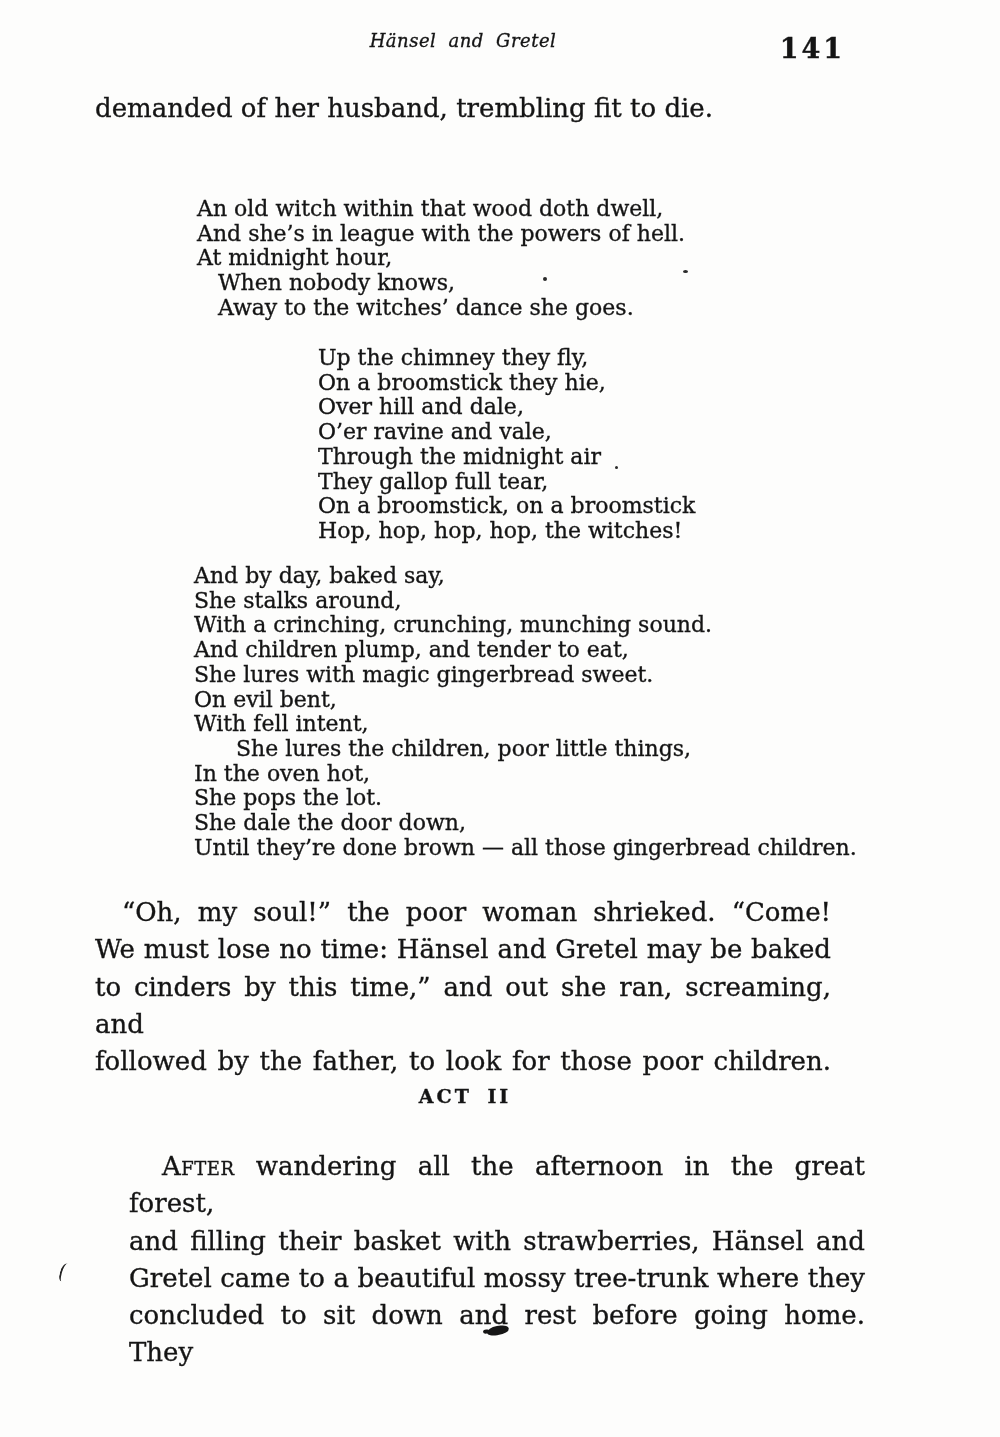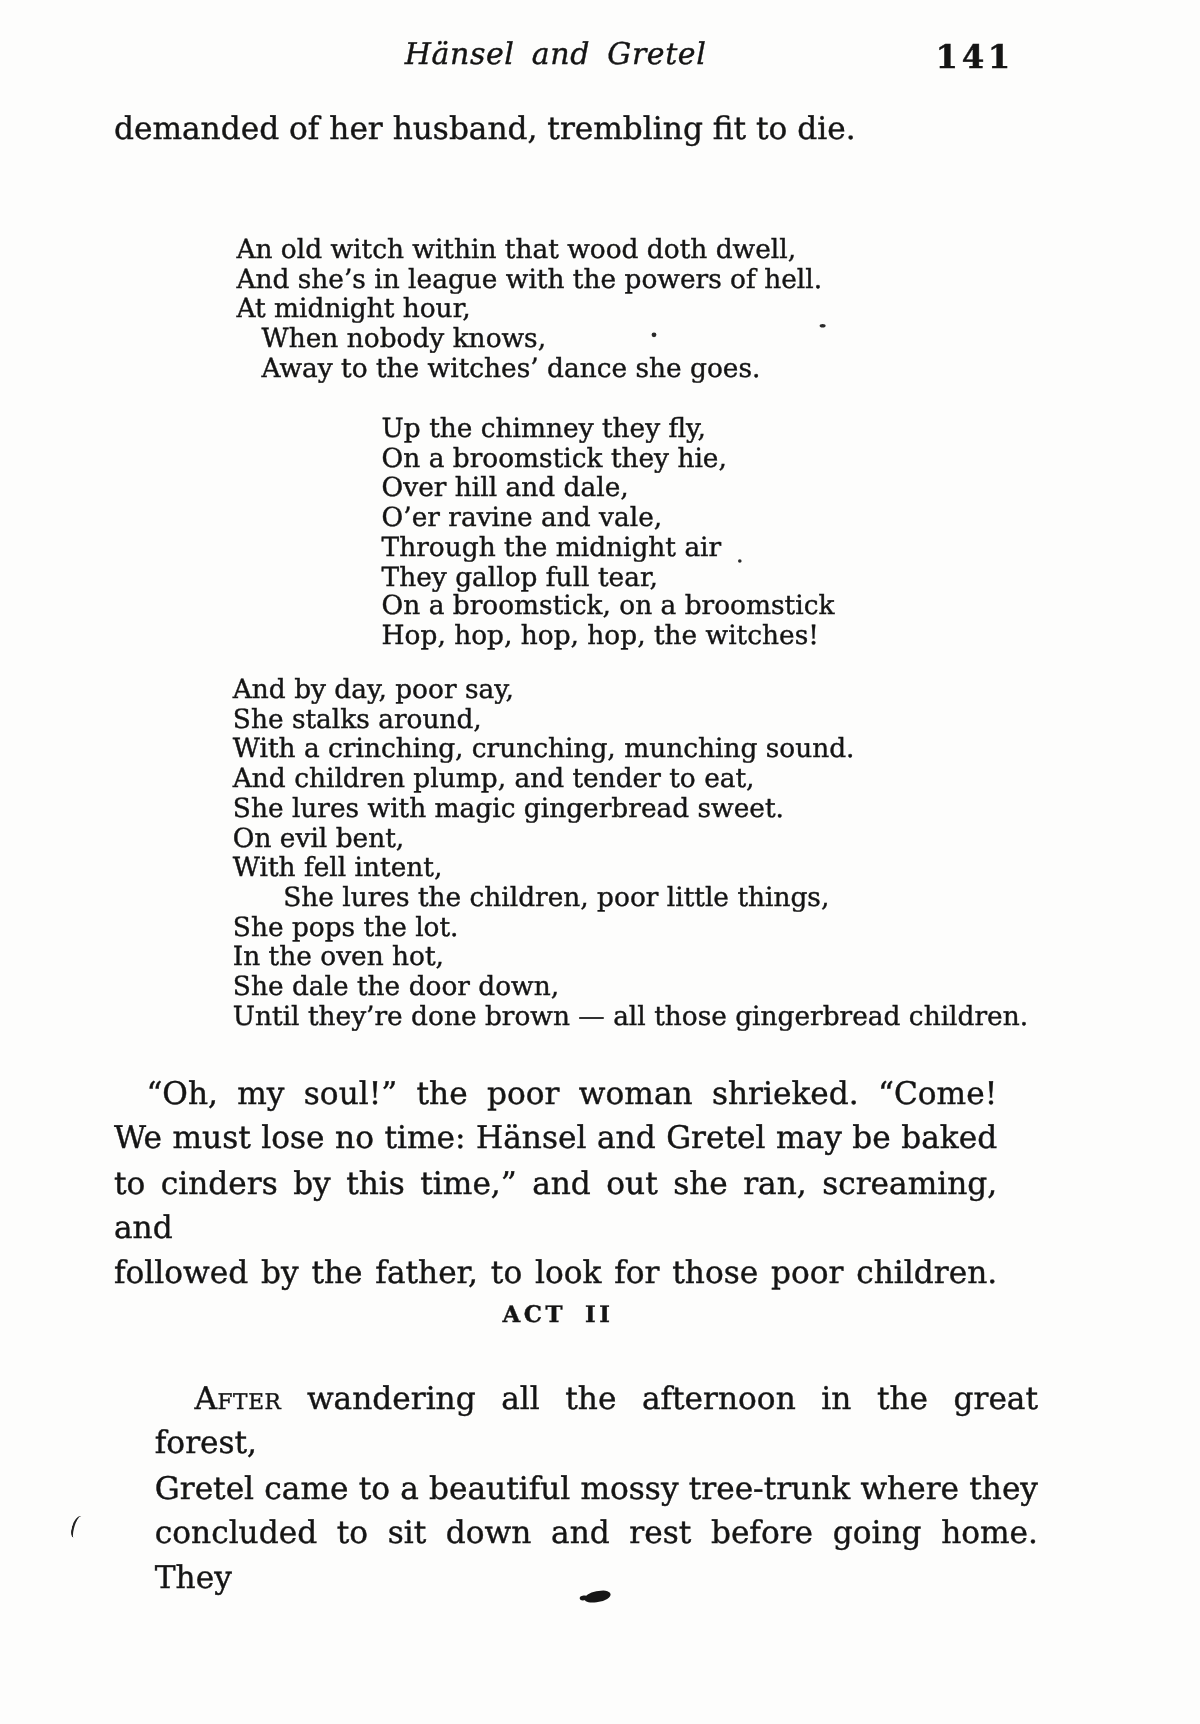--- a/index.html
+++ b/index.html
@@ -15,21 +15,21 @@
     width: 1000px; height: 1437px;
     -webkit-text-stroke: 0.35px #1b1b1b;
   }
 
   
   .running-header { position: absolute; top: 30px; left: 95px; width: 736px; height: 34px; }
   .title {
     position: absolute; left: 0; width: 100%;
     text-align: center;
     font-style: italic;
-    font-size: 25px;
+    font-size: 18px;
     letter-spacing: 0.5px;
     word-spacing: 6px;
   }
   .pagenum {
     position: absolute; right: -14px; top: 3px;
     font-size: 27px;
     font-weight: bold;
     letter-spacing: 3px;
   }
 
@@ -118,45 +118,46 @@
       <div class="vline">On a broomstick they hie,</div>
       <div class="vline">Over hill and dale,</div>
       <div class="vline">O’er ravine and vale,</div>
       <div class="vline">Through the midnight air</div>
       <div class="vline">They gallop full tear,</div>
       <div class="vline">On a broomstick, on a broomstick</div>
       <div class="vline">Hop, hop, hop, hop, the witches!</div>
     </div>
 
   <div class="verse s3">
-      <div class="vline">And by day, poor say,</div>
+      <div class="vline">And by day, baked say,</div>
       <div class="vline">She stalks around,</div>
       <div class="vline">With a crinching, crunching, munching sound.</div>
       <div class="vline">And children plump, and tender to eat,</div>
       <div class="vline">She lures with magic gingerbread sweet.</div>
       <div class="vline">On evil bent,</div>
       <div class="vline">With fell intent,</div>
       <div class="vline">      She lures the children, poor little things,</div>
+      <div class="vline">In the oven hot,</div>
       <div class="vline">She pops the lot.</div>
-      <div class="vline">In the oven hot,</div>
       <div class="vline">She dale the door down,</div>
       <div class="vline">Until they’re done brown — all those gingerbread children.</div>
     </div>
 
   <div class="para p2 justify-all">
       <div class="jline">“Oh, my soul!” the poor woman shrieked.  “Come!</div>
       <div class="jline">We must lose no time: Hänsel and Gretel may be baked</div>
       <div class="jline">to cinders by this time,” and out she ran, screaming, and</div>
       <div class="jline">followed by the father, to look for those poor children.</div>
     </div>
 
   <div class="act">ACT II</div>
 
   <div class="para p3 justify-all">
     <div class="jline"><span class="smallcaps">After</span><span> wandering all the afternoon in the great forest,</span></div>
+  <div class="jline">and filling their basket with strawberries, Hänsel and</div>
       <div class="jline">Gretel came to a beautiful mossy tree-trunk where they</div>
       <div class="jline">concluded to sit down and rest before going home.   They</div>
     </div>
 
   <div class="speck speck1"></div>
   <div class="speck speck2"></div>
   <div class="speck speck3"></div>
   <div class="stray-mark"></div>
   <div class="ink-blot"></div>
 

